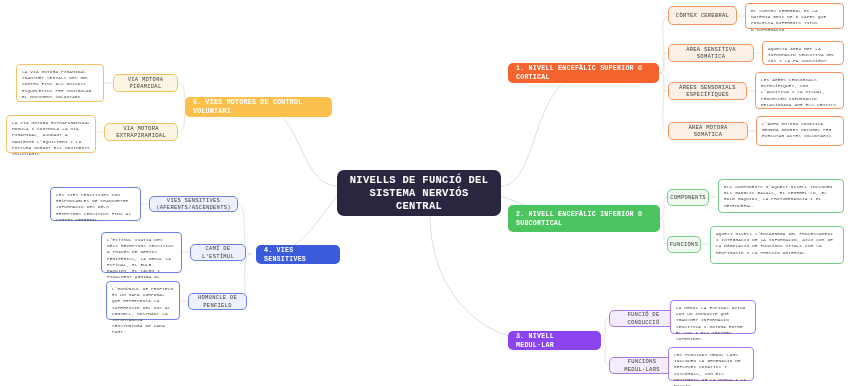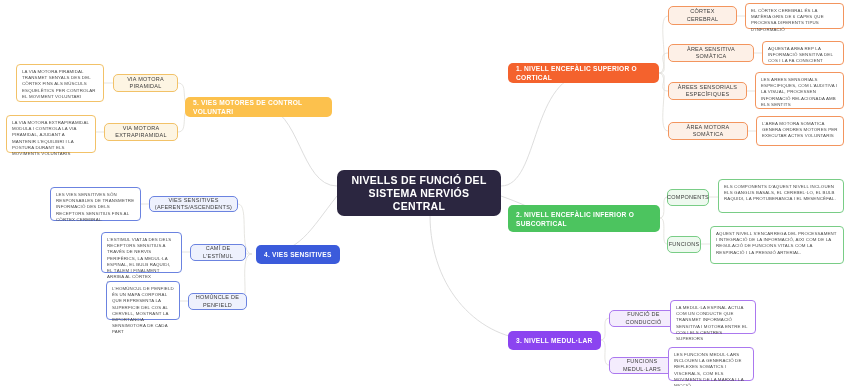--- a/index.html
+++ b/index.html
@@ -6,21 +6,21 @@
   body{
     width:848px;height:386px;
     background:#ffffff;
     font-family:"Liberation Sans", sans-serif;
     overflow:hidden;
     position:relative;
   }
   #canvas{position:relative;width:848px;height:386px;}
   svg#links{position:absolute;left:0;top:0;width:848px;height:386px;pointer-events:none;}
 
-  .node{position:absolute;box-sizing:border-box;display:flex;align-items:center;justify-content:center;text-align:center;}
+  .node{position:absolute;box-sizing:border-box;display:flex;align-items:center;justify-content:center;text-align:center;font-family:Liberation Mono, monospace;}
 
   
   .root{
     background:#2b2640;color:#ffffff;
     border-radius:7px;
     font-size:10.5px;font-weight:bold;letter-spacing:.3px;
     line-height:13px;
     padding:4px 8px;
   }
 

